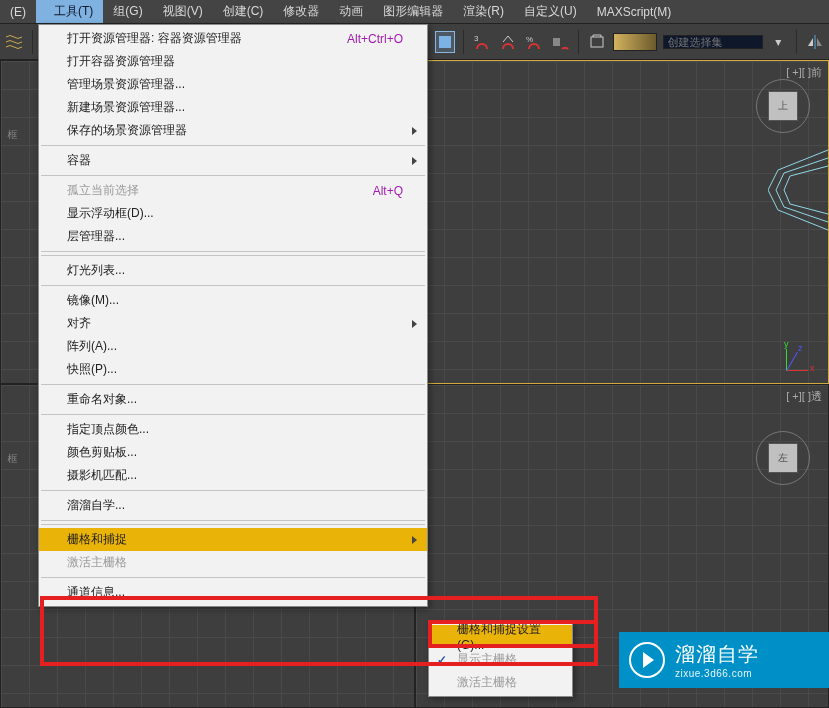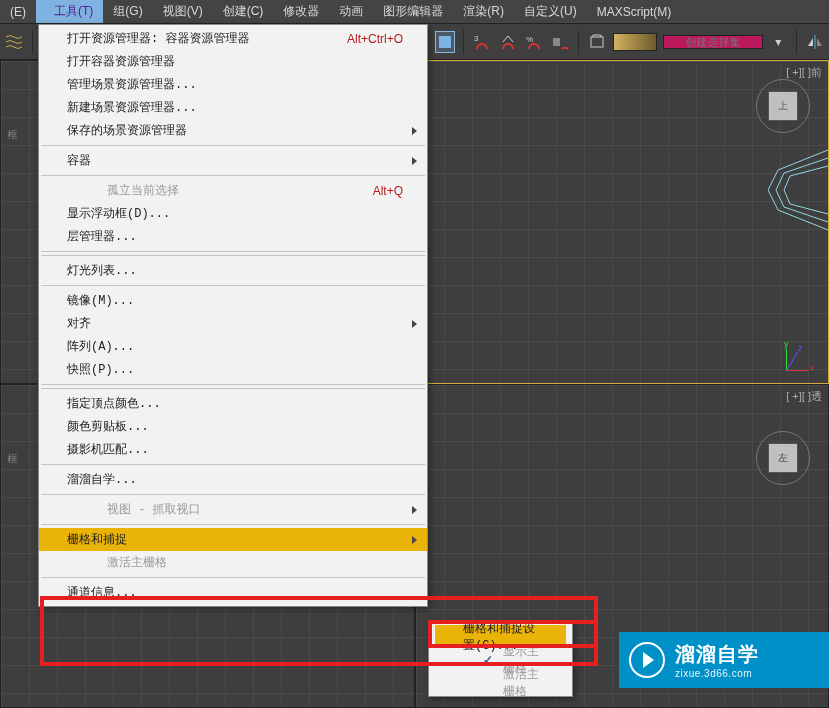--- a/index.html
+++ b/index.html
@@ -28,21 +28,21 @@
   .menu-item {
     padding: 0 10px;
     height: 100%;
     display: flex;
     align-items: center;
     color: #d8d8d8;
     cursor: default;
   }
   .menu-item.active {
     background: #7fb2e0;
-    color: #4c1d95;
+    color: #0f172a;
     padding-left: 18px;
   }
 
   
   .toolbar {
     position: absolute;
     top: 24px; left: 0; right: 0;
     height: 36px;
     background: #3f3f3f;
     border-bottom: 1px solid #222;
@@ -54,25 +54,25 @@
   }
   .tb-icon {
     width: 22px; height: 22px;
     display: flex; align-items: center; justify-content: center;
     border: 1px solid transparent;
     color: #ccc;
   }
   .tb-icon svg { width: 18px; height: 18px; }
   .tb-sep { width: 1px; height: 24px; background: #2a2a2a; margin: 0 2px; }
   .tb-input {
-    background: #be185d;
+    background: #0f172a;
     border: 1px solid #222;
     color: #bbb;
     height: 14px;
-    padding: 0 22px;
+    padding: 0 4px;
     font-size: 11px;
   }
   .w100 { width: 100px; }
   .tb-brush { width: 50px; height: 18px; background: linear-gradient(to right,#d4b35f,#6b5a2c); border:1px solid #222; }
 
   
   .viewports {
     position: absolute;
     top: 60px; left: 0; right: 0; bottom: 0;
     display: grid;
@@ -158,24 +158,24 @@
     padding: 2px 0;
   }
   .dd-item {
     display: flex;
     align-items: center;
     height: 23px;
     padding: 0 24px 0 28px;
     position: relative;
     cursor: default;
   }
-  .dd-item .label { flex: 1; font-family: Liberation Mono, monospace; }
-  .dd-item .shortcut { color: #b91c1c; }
+  .dd-item .label { flex: 1; }
+  .dd-item .shortcut { color: #a21caf; }
   .dd-item.highlight { background: #eab308; }
-  .dd-item.disabled { color: #9a9a9a; margin-left: 40px; }
+  .dd-item.disabled { color: #9a9a9a; }
   .dd-arrow::after {
     content: "";
     position: absolute;
     right: 10px; top: 50%;
     width: 0; height: 0;
     border-left: 5px solid #444;
     border-top: 4px solid transparent;
     border-bottom: 4px solid transparent;
     transform: translateY(-50%);
   }
@@ -195,21 +195,21 @@
   
   .submenu {
     position: absolute;
     top: 622px; left: 428px;
     width: 145px;
     background: #f2f2f2;
     border: 1px solid #8a8a8a;
     box-shadow: 2px 2px 6px rgba(0,0,0,0.4);
     z-index: 101;
     color: #222;
-    padding: 2px 6px;
+    padding: 2px 0;
   }
 
   
   .redbox {
     position: absolute;
     border: 4px solid #e62020;
     pointer-events: none;
     z-index: 200;
   }
 
@@ -234,21 +234,21 @@
   }
   .watermark .wm-icon::after {
     content: "";
     width: 0; height: 0;
     border-left: 11px solid #fff;
     border-top: 8px solid transparent;
     border-bottom: 8px solid transparent;
     margin-left: 3px;
   }
   .watermark .wm-text { display: flex; flex-direction: column; }
-  .watermark .wm-title { font-size: 20px; font-weight: bold; letter-spacing: 1px; }
+  .watermark .wm-title { font-size: 20px; font-weight: normal; letter-spacing: 1px; }
   .watermark .wm-sub { font-size: 10px; letter-spacing: 0.5px; opacity: .9; }
 </style>
 </head>
 <body>
 
 <div class="menubar">
   <div class="menu-item">
       <span>(E)</span>
     </div>
   <div class="menu-item active">
@@ -431,38 +431,38 @@
   <div class="dd-item dd-arrow">
       <span class="label">对齐</span>
     </div>
   <div class="dd-item">
       <span class="label">阵列(A)...</span>
     </div>
   <div class="dd-item">
       <span class="label">快照(P)...</span>
     </div>
   <div class="dd-sep"></div>
+  <div class="dd-item">
+      <span class="label">重命名对象...</span>
+    </div>
   <div class="dd-sep"></div>
   <div class="dd-item">
       <span class="label">指定顶点颜色...</span>
     </div>
   <div class="dd-item">
       <span class="label">颜色剪贴板...</span>
     </div>
   <div class="dd-item">
       <span class="label">摄影机匹配...</span>
     </div>
   <div class="dd-sep"></div>
   <div class="dd-item">
       <span class="label">溜溜自学...</span>
     </div>
   <div class="dd-sep"></div>
-  <div class="dd-item dd-arrow disabled">
-      <span class="label">视图 - 抓取视口</span>
-    </div>
   <div class="dd-sep"></div>
   <div class="dd-item dd-arrow highlight">
       <span class="label">栅格和捕捉</span>
     </div>
   <div class="dd-item disabled">
       <span class="label">激活主栅格</span>
     </div>
   <div class="dd-sep"></div>
   <div class="dd-item">
       <span class="label">通道信息...</span>

